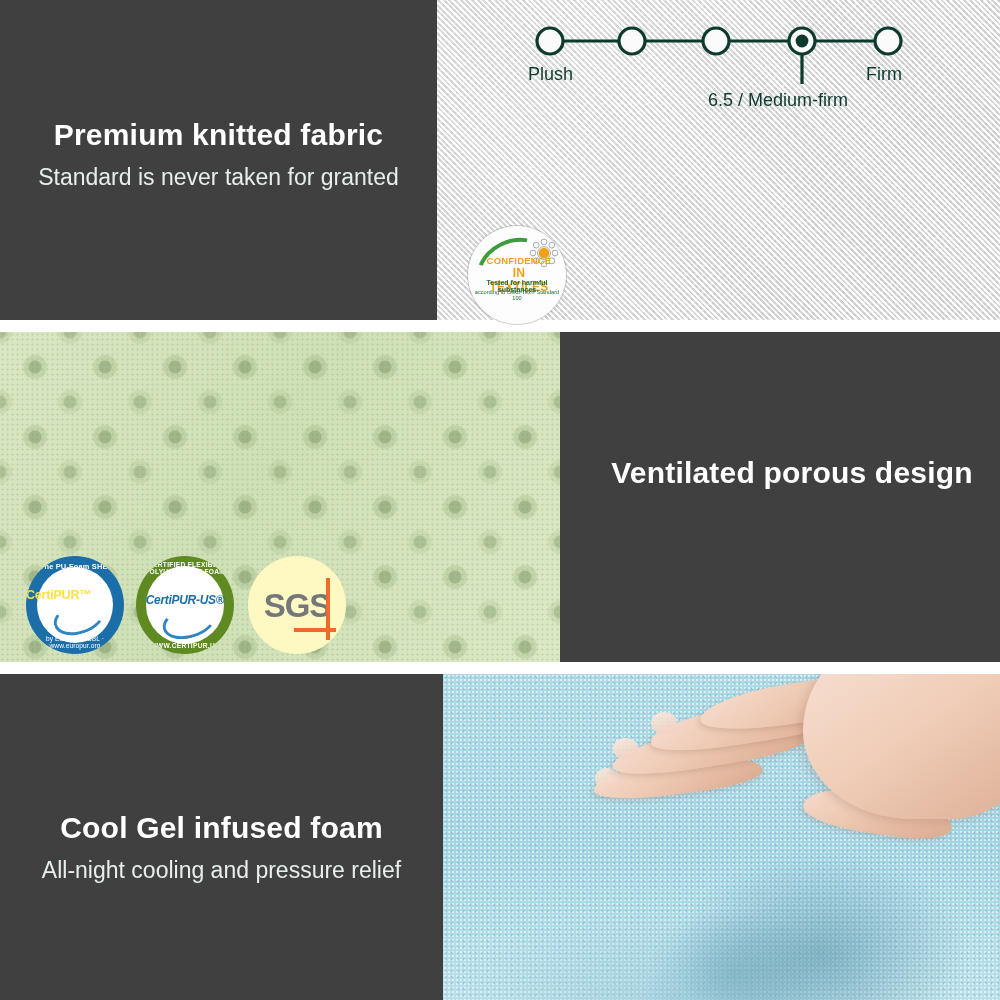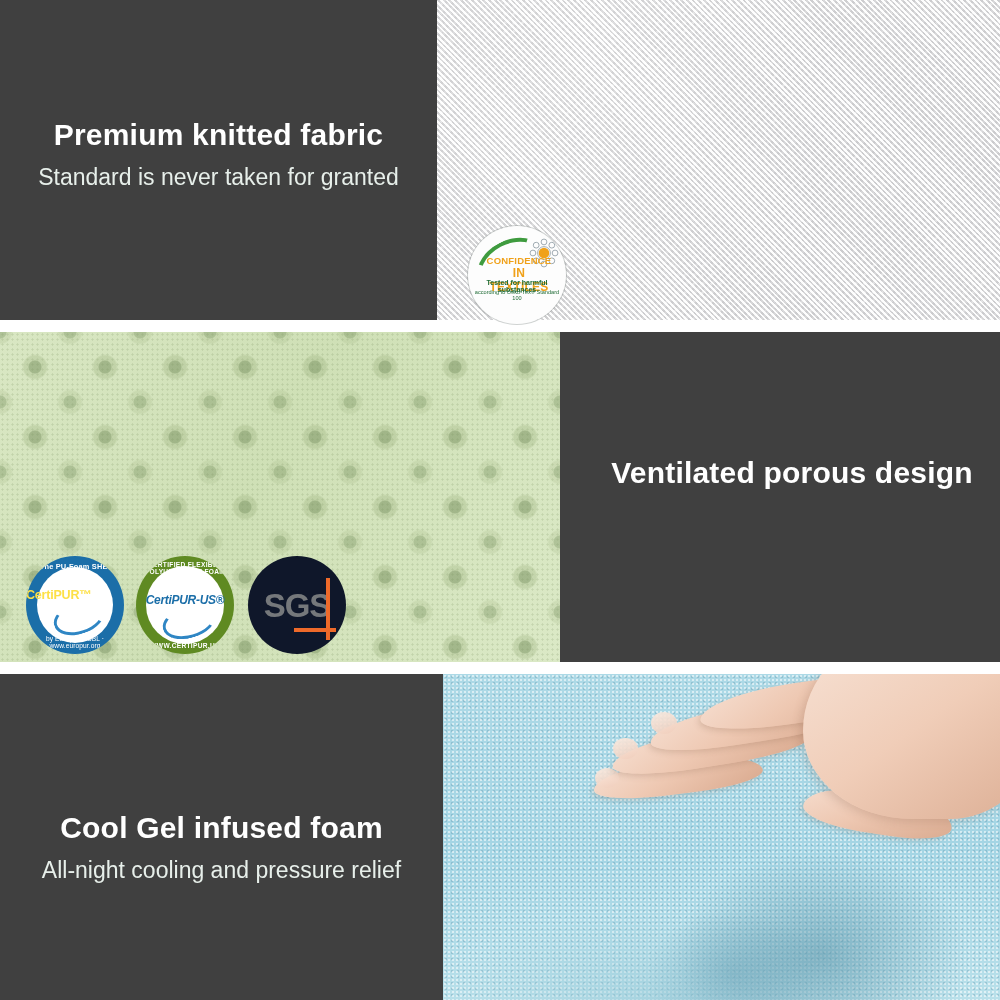--- a/index.html
+++ b/index.html
@@ -90,21 +90,21 @@
   .b2 .cw{position:absolute;left:0;top:37px;width:98px;text-align:center;
           color:#1b6ea8;font-size:12px;font-weight:bold;letter-spacing:-.3px;font-style:italic;}
   .b2 .swoosh{position:absolute;left:26px;top:50px;width:48px;height:26px;
           border:3px solid #2f86c4;border-radius:50%;
           border-color:transparent transparent #2f86c4 #2f86c4;transform:rotate(-16deg);}
   .b2 .rt{position:absolute;left:0;top:5px;width:98px;text-align:center;color:#ffffff;
           font-size:6.6px;font-weight:bold;letter-spacing:.3px;}
   .b2 .rb{position:absolute;left:0;bottom:5px;width:98px;text-align:center;color:#ffffff;
           font-size:6.6px;font-weight:bold;letter-spacing:.3px;}
 
-  .b3{left:222px;top:4px;width:98px;height:98px;background:#0f172a;}
+  .b3{left:222px;top:4px;width:98px;height:98px;background:#fef9c3;}
   .b3 .sgs{position:absolute;left:0;top:31px;width:98px;text-align:center;
            color:#75787b;font-size:33px;font-weight:bold;letter-spacing:-1px;}
   .b3 .vbar{position:absolute;left:78px;top:22px;width:4px;height:62px;background:#ee6a2a;}
   .b3 .hbar{position:absolute;left:46px;top:72px;width:42px;height:4px;background:#ee6a2a;}
 
   
   .gel{
     background-color:#a9dbe8;
     background-image:
       radial-gradient(ellipse 210px 150px at 68% 86%,rgba(93,150,170,.60),rgba(0,0,0,0) 70%),
@@ -132,20 +132,35 @@
 
   <div class="panel green" style="left:0;top:0;width:437px;height:320px;">
     <div class="txtwrap" style="top:116px;">
       <div class="head">Premium knitted fabric</div>
       <div class="sub">Standard is never taken for granted</div>
     </div>
   </div>
 
   <div class="panel knit" style="left:437px;top:0;width:563px;height:320px;"></div>
 
+  <div class="scale">
+    <svg width="400" height="110" viewBox="0 0 400 110">
+      <line x1="20" y1="29" x2="358" y2="29" stroke="#0d3a2c" stroke-width="3.2"></line>
+      <line x1="272" y1="29" x2="272" y2="72" stroke="#0d3a2c" stroke-width="3.2"></line>
+      <circle cx="20" cy="29" r="13" fill="#fbfbfb" stroke="#0d3a2c" stroke-width="3.2"></circle>
+      <circle cx="102" cy="29" r="13" fill="#fbfbfb" stroke="#0d3a2c" stroke-width="3.2"></circle>
+      <circle cx="186" cy="29" r="13" fill="#fbfbfb" stroke="#0d3a2c" stroke-width="3.2"></circle>
+      <circle cx="272" cy="29" r="13" fill="#fbfbfb" stroke="#0d3a2c" stroke-width="3.2"></circle>
+      <circle cx="272" cy="29" r="6.4" fill="#0d3a2c"></circle>
+      <circle cx="358" cy="29" r="13" fill="#fbfbfb" stroke="#0d3a2c" stroke-width="3.2"></circle>
+    </svg>
+    <div class="scale-lab" style="left:-2px;top:52px;">Plush</div>
+    <div class="scale-lab" style="left:336px;top:52px;">Firm</div>
+    <div class="scale-lab" style="left:178px;top:78px;">6.5 / Medium-firm</div>
+  </div>
 
   <div class="oeko">
     <div class="arc"></div>
     <svg class="flower" viewBox="0 0 40 40">
       <g stroke="#9aa6ae" stroke-width="1.1" fill="none">
         <circle cx="20" cy="20" r="7.5"></circle>
         <circle cx="20" cy="7" r="3.4"></circle>
           <circle cx="20" cy="33" r="3.4"></circle>
         <circle cx="7" cy="20" r="3.4"></circle>
           <circle cx="33" cy="20" r="3.4"></circle>

